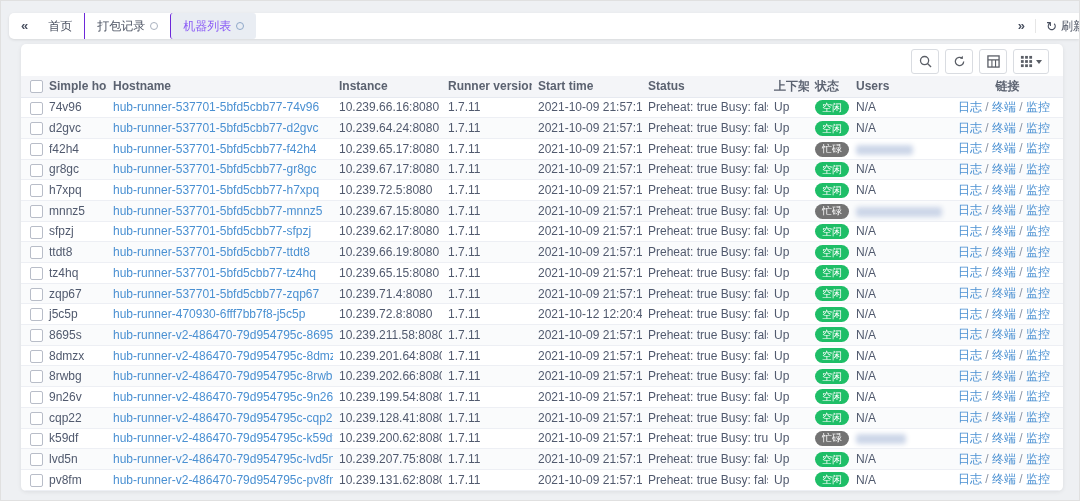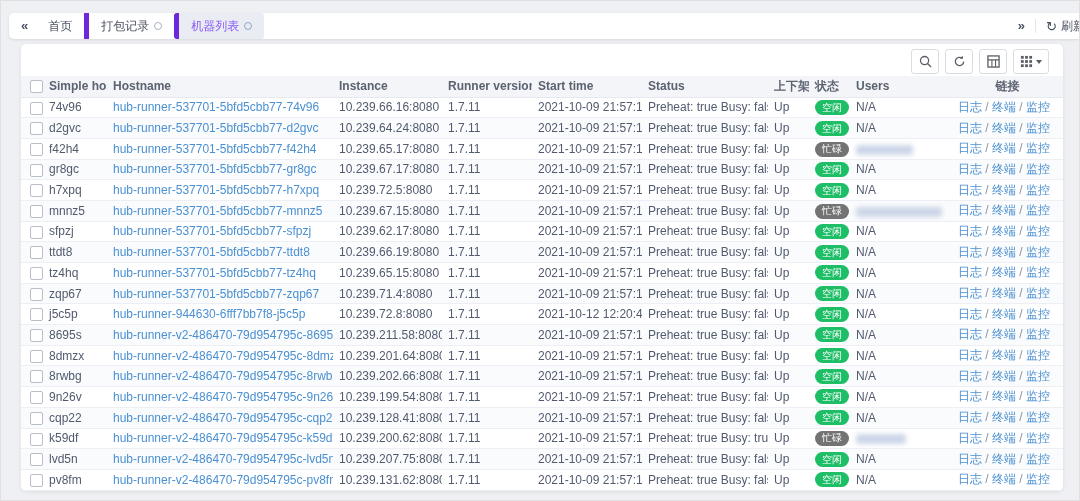--- a/index.html
+++ b/index.html
@@ -14,21 +14,21 @@
   .tabbar {
     position:absolute; left:8px; top:12px; right:0; height:26px;
     background:#ffffff; border-radius:5px 0 0 5px;
     box-shadow:0 1px 3px rgba(0,0,0,.10);
     display:flex; align-items:center; font-size:12px; color:#495060;
     padding-left:4px;
   }
   .arrow-btn { padding:0 8px; color:#495060; font-weight:bold; font-size:13px; cursor:pointer; line-height:26px; }
   .tab {
     display:flex; align-items:center; gap:5px; padding:0 12px; height:26px;
-    cursor:pointer; white-space:nowrap; border-left:5px solid #6d28d9;
+    cursor:pointer; white-space:nowrap; border-left:1px solid #6d28d9;
   }
   .tab:first-of-type { border-left:none; }
   .tab .close-ring {
     width:8px; height:8px; border-radius:50%; border:1px solid #aab2bf; display:inline-block;
   }
   .tab.active { background:#e9edf3; border-radius:3px; color:#8b5cf6; }
   .tab.active .close-ring { border-color:#8fa8c9; }
   .tabbar-right {
     position:absolute; right:-14px; top:0; height:26px; display:flex; align-items:center;
     background:#fff;
@@ -320,21 +320,21 @@
       <td>2021-10-09 21:57:17</td>
       <td>Preheat: true Busy: false</td>
       <td>Up</td>
       <td><span class="badge idle">空闲</span></td>
       <td><span>N/A</span></td>
       <td><span class="tbl-link">日志</span><span class="link-sep"> / </span><span class="tbl-link">终端</span><span class="link-sep"> / </span><span class="tbl-link">监控</span></td>
     </tr>
           <tr>
       <td><span class="cb"></span></td>
       <td>j5c5p</td>
-      <td><span class="tbl-link">hub-runner-944630-6fff7bb7f8-j5c5p</span></td>
+      <td><span class="tbl-link">hub-runner-470930-6fff7bb7f8-j5c5p</span></td>
       <td>10.239.72.8:8080</td>
       <td>1.7.11</td>
       <td>2021-10-12 12:20:44</td>
       <td>Preheat: true Busy: false</td>
       <td>Up</td>
       <td><span class="badge idle">空闲</span></td>
       <td><span>N/A</span></td>
       <td><span class="tbl-link">日志</span><span class="link-sep"> / </span><span class="tbl-link">终端</span><span class="link-sep"> / </span><span class="tbl-link">监控</span></td>
     </tr>
           <tr>

